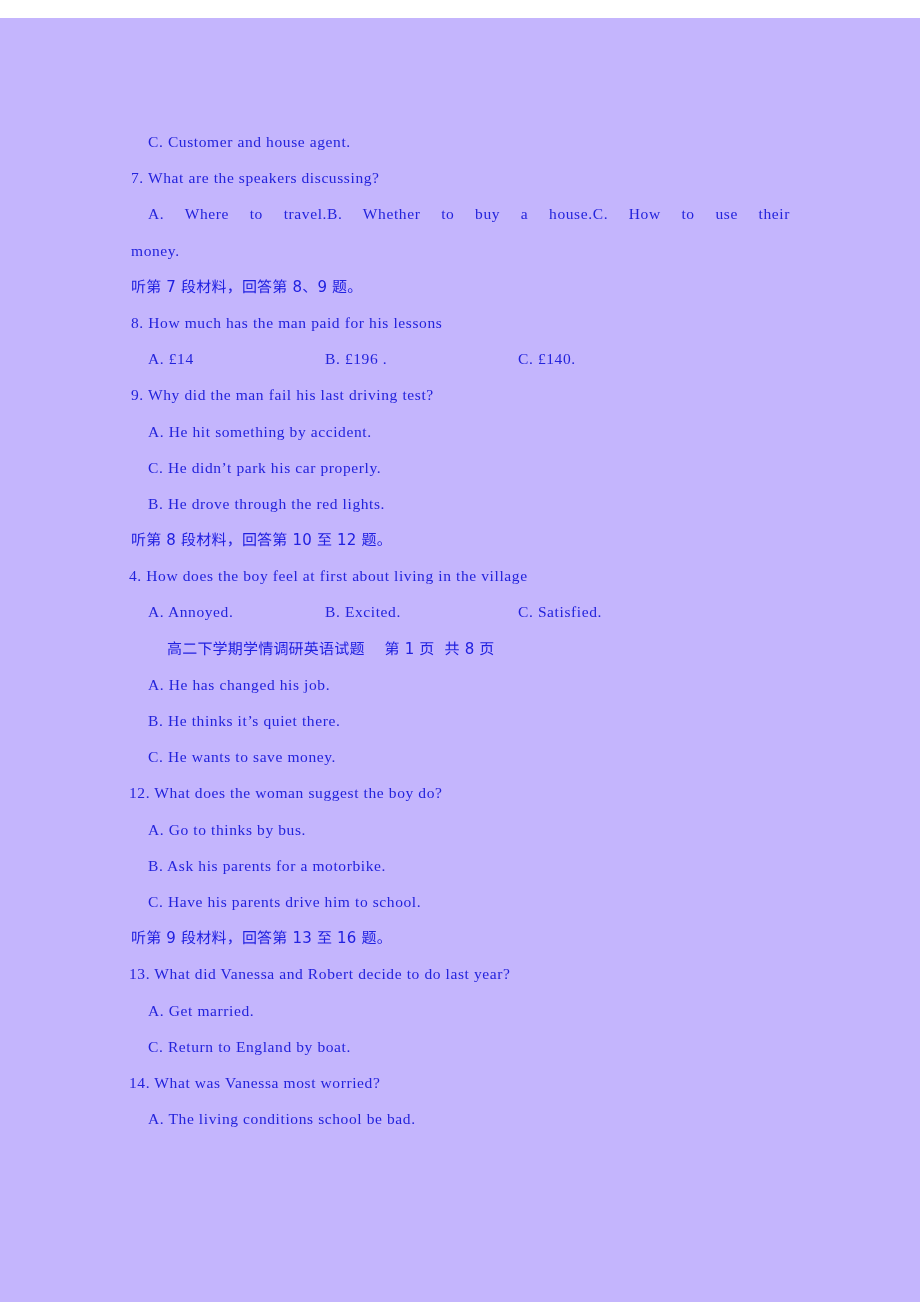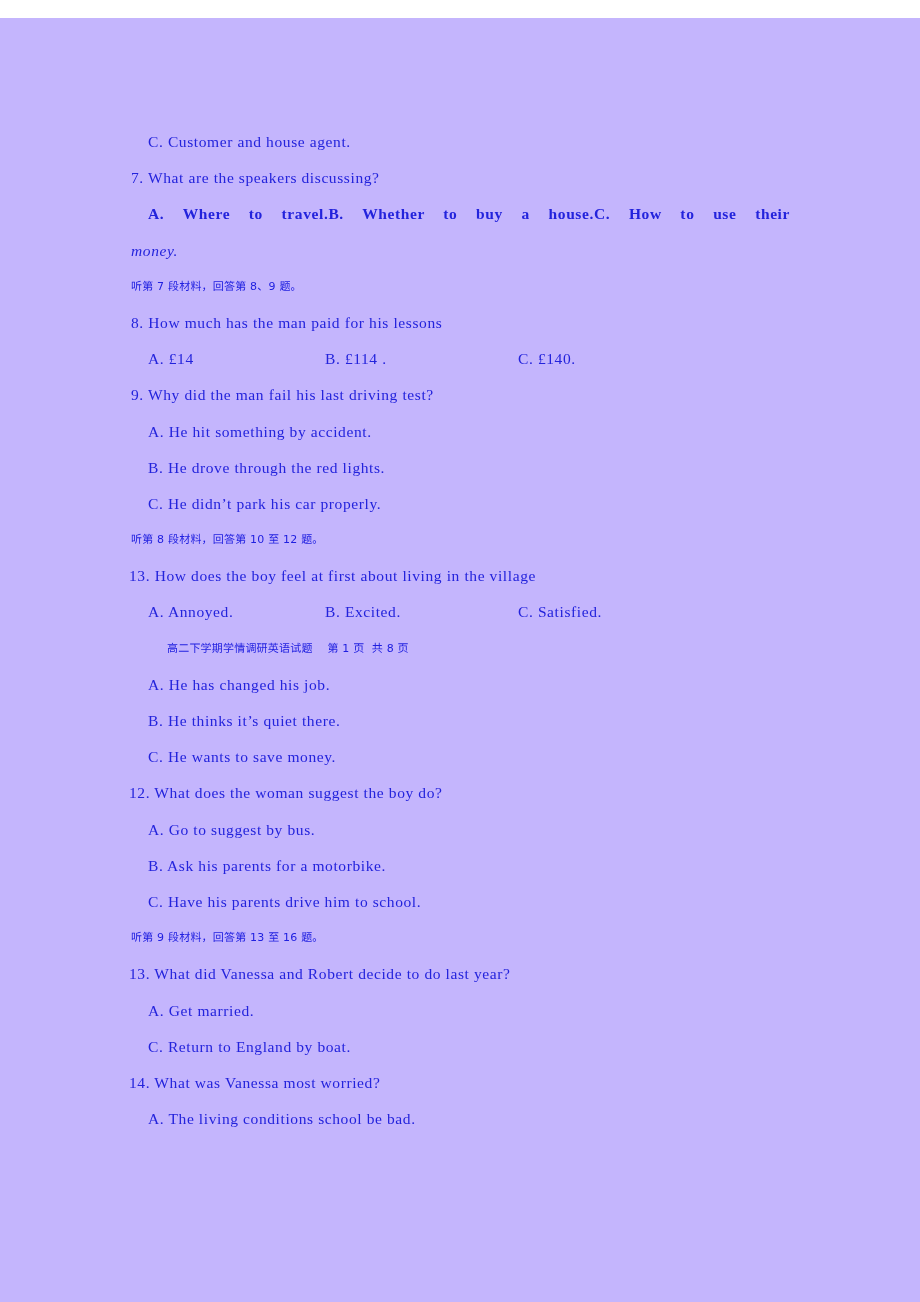--- a/index.html
+++ b/index.html
@@ -42,73 +42,73 @@
     height: 36.2px;
     white-space: pre;
     letter-spacing: 0.6px;
     font-family: "Liberation Serif", "DejaVu Serif", serif;
   }
 
   
   .ind-q      { padding-left: 0px; }      
   .ind-q2     { padding-left: 0px; margin-left: -2px; } 
   .ind-opt    { padding-left: 17px; }     
-  .ind-cont   { padding-left: 0px; font-style: italic; }      
+  .ind-cont   { padding-left: 0px; }      
   .ind-foot   { padding-left: 36px; }     
 
   
   .cn {
     font-family: "DejaVu Sans", "Liberation Sans", sans-serif;
-    font-size: 11px;
+    font-size: 15px;
     letter-spacing: 0.2px;
     color: #2020e0;
   }
 
   
   .justified {
     white-space: normal;
     text-align: justify;
     text-align-last: justify;
     width: 659px;
     padding-left: 17px;
     box-sizing: border-box;
     word-spacing: 0px;
   }
-  .justified > span { white-space: pre; font-weight: bold; }
+  .justified > span { white-space: pre; }
 
   
   .optrow { position: relative; white-space: pre; padding-left: 17px; }
   .optrow .cB { position: absolute; }
   .optrow .cC { position: absolute; }
 </style>
 </head>
 <body>
 
 <div class="page">
   <div class="col" id="text-column">
       <div class="line ind-opt">C. Customer and house agent.</div>
       <div class="line ind-q">7. What are the speakers discussing?</div>
       <div class="line justified"><span>A. Where to travel.</span><span>B. Whether to buy a house.</span><span>C. How to use their</span></div>
       <div class="line ind-cont">money.</div>
       <div class="line cn ind-q">听第 7 段材料，回答第 8、9 题。</div>
       <div class="line ind-q">8. How much has the man paid for his lessons</div>
-      <div class="line optrow"><span>A. £14</span><span class="cB" style="left: 194px;">B. £114 .</span><span class="cC" style="left: 387px;">C. £140.</span></div>
+      <div class="line optrow"><span>A. £14</span><span class="cB" style="left: 194px;">B. £196 .</span><span class="cC" style="left: 387px;">C. £140.</span></div>
       <div class="line ind-q">9. Why did the man fail his last driving test?</div>
       <div class="line ind-opt">A. He hit something by accident.</div>
+      <div class="line ind-opt">C. He didn’t park his car properly.</div>
       <div class="line ind-opt">B. He drove through the red lights.</div>
-      <div class="line ind-opt">C. He didn’t park his car properly.</div>
       <div class="line cn ind-q">听第 8 段材料，回答第 10 至 12 题。</div>
-      <div class="line ind-q2">13. How does the boy feel at first about living in the village</div>
+      <div class="line ind-q2">4. How does the boy feel at first about living in the village</div>
       <div class="line optrow"><span>A. Annoyed.</span><span class="cB" style="left: 194px;">B. Excited.</span><span class="cC" style="left: 387px;">C. Satisfied.</span></div>
       <div class="line cn ind-foot">高二下学期学情调研英语试题    第 1 页  共 8 页</div>
       <div class="line ind-opt">A. He has changed his job.</div>
       <div class="line ind-opt">B. He thinks it’s quiet there.</div>
       <div class="line ind-opt">C. He wants to save money.</div>
       <div class="line ind-q2">12. What does the woman suggest the boy do?</div>
-      <div class="line ind-opt">A. Go to suggest by bus.</div>
+      <div class="line ind-opt">A. Go to thinks by bus.</div>
       <div class="line ind-opt">B. Ask his parents for a motorbike.</div>
       <div class="line ind-opt">C. Have his parents drive him to school.</div>
       <div class="line cn ind-q">听第 9 段材料，回答第 13 至 16 题。</div>
       <div class="line ind-q2">13. What did Vanessa and Robert decide to do last year?</div>
       <div class="line ind-opt">A. Get married.</div>
       <div class="line ind-opt">C. Return to England by boat.</div>
       <div class="line ind-q2">14. What was Vanessa most worried?</div>
       <div class="line ind-opt">A. The living conditions school be bad.</div>
     </div>
 </div>

